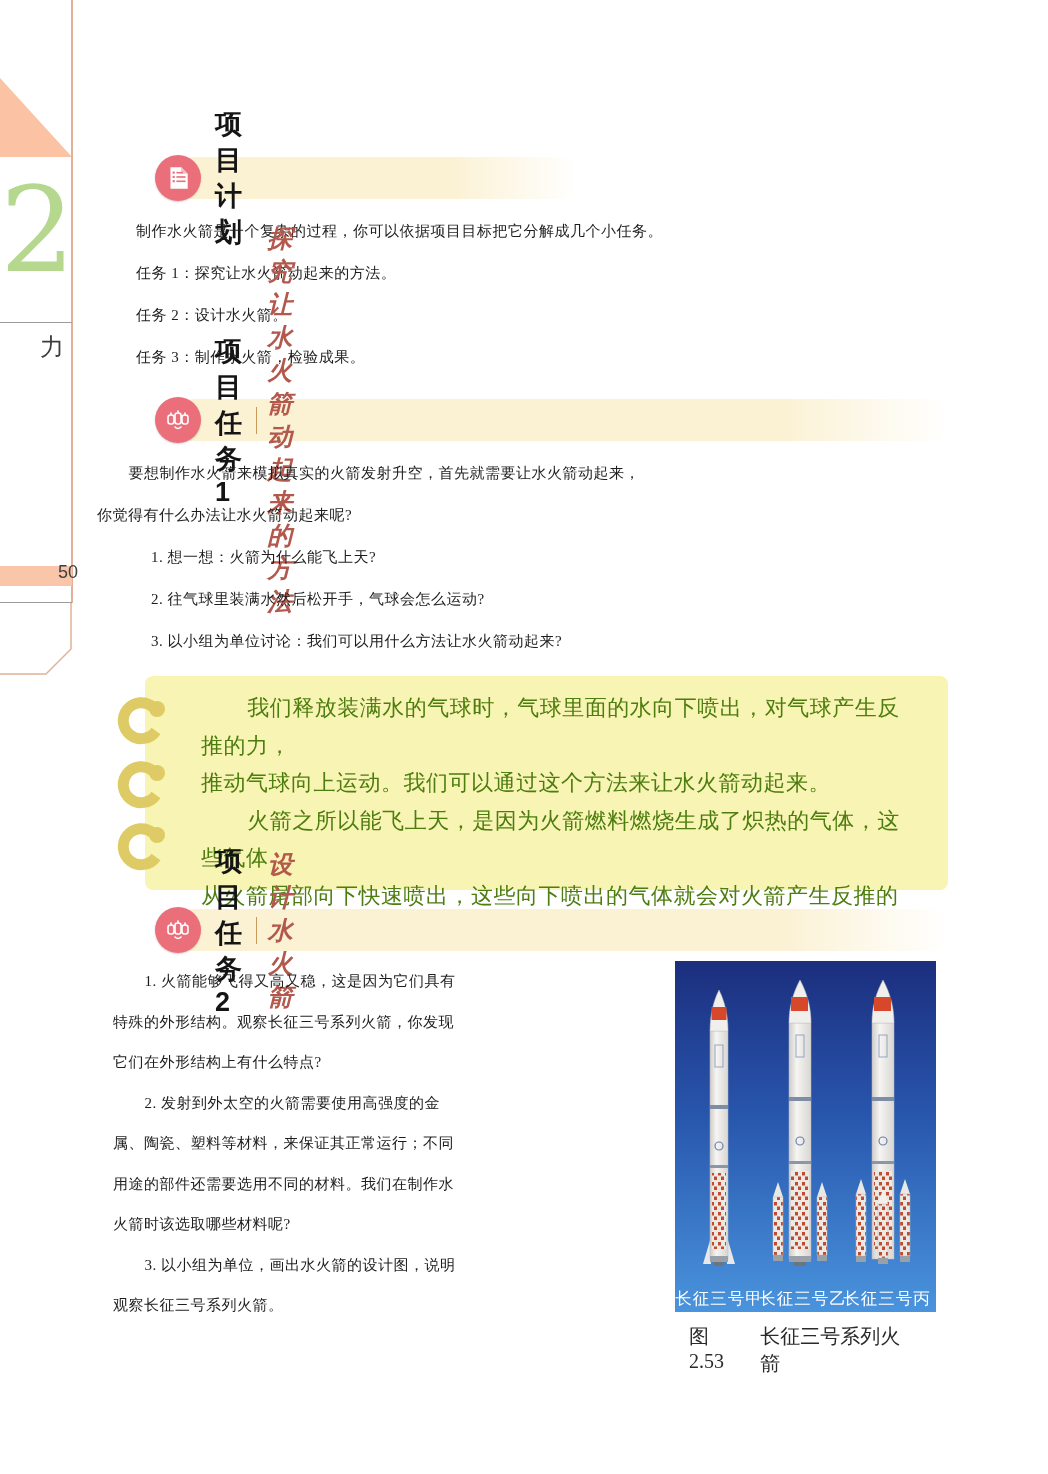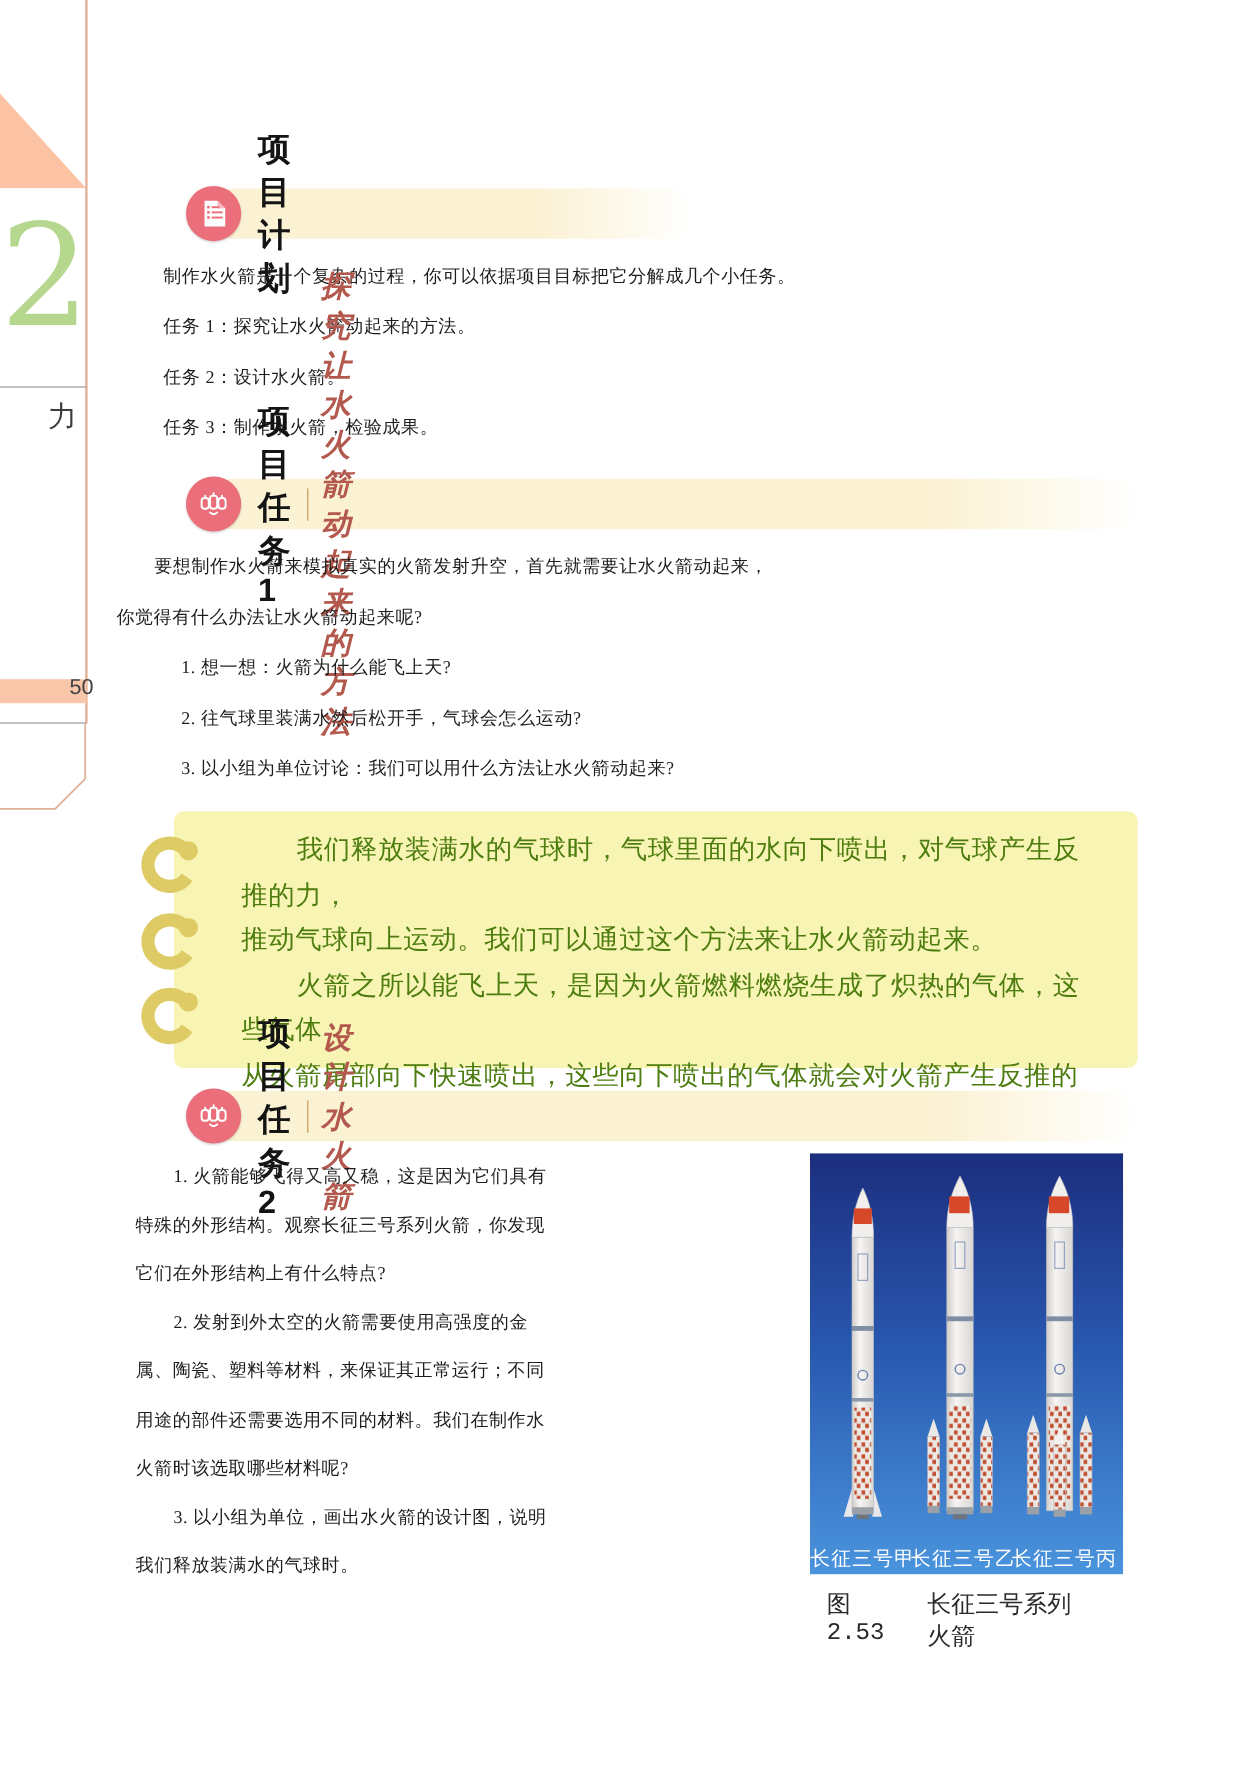--- a/index.html
+++ b/index.html
@@ -48,21 +48,21 @@
   .ring{position:absolute;left:-32px;width:56px;height:56px;}
   .ring path{stroke:var(--ring-yellow,#decb66);}
   .ring circle{fill:var(--ring-yellow,#decb66);}
   
   #t2-text{left:113px;top:961px;width:546px;}
   #t2-text .bline{line-height:40.5px;}
   
   .figure{position:absolute;left:675px;top:961px;width:233px;}
   .figure svg{display:block;}
   .fig-caption{margin-top:11px;display:flex;justify-content:flex-end;gap:16px;
-    font-size:20px;color:#2a2a2a;padding-left:14px;font-family:Liberation Mono, monospace;}
+    font-size:20px;color:#2a2a2a;padding-left:14px;}
   .fig-label{font-size:16.5px;fill:#ffffff;letter-spacing:1px;}
 </style>
 </head>
 <body>
 
 <div class="page">
 
   <div class="side-triangle"></div>
   <div class="side-vline"></div>
   <div class="chapter-num">2</div>
@@ -174,21 +174,21 @@
 
   <div class="txt" id="t2-text">
     <div class="bline ind">1. 火箭能够飞得又高又稳，这是因为它们具有</div>
     <div class="bline">特殊的外形结构。观察长征三号系列火箭，你发现</div>
     <div class="bline">它们在外形结构上有什么特点?</div>
     <div class="bline ind">2. 发射到外太空的火箭需要使用高强度的金</div>
     <div class="bline">属、陶瓷、塑料等材料，来保证其正常运行；不同</div>
     <div class="bline">用途的部件还需要选用不同的材料。我们在制作水</div>
     <div class="bline">火箭时该选取哪些材料呢?</div>
     <div class="bline ind">3. 以小组为单位，画出水火箭的设计图，说明</div>
-    <div class="bline">我们释放装满水的气球时。</div>
+    <div class="bline">观察长征三号系列火箭。</div>
   </div>
 
   <div class="figure">
     <svg width="261" height="351" viewBox="0 0 261 351">
       <defs>
         <linearGradient id="bgGrad" x1="0" y1="0" x2="0" y2="1">
           <stop offset="0" stop-color="#1c2e7e"></stop>
             <stop offset="0.45" stop-color="#2857ae"></stop>
             <stop offset="1" stop-color="#4a94dd"></stop>
         </linearGradient>

